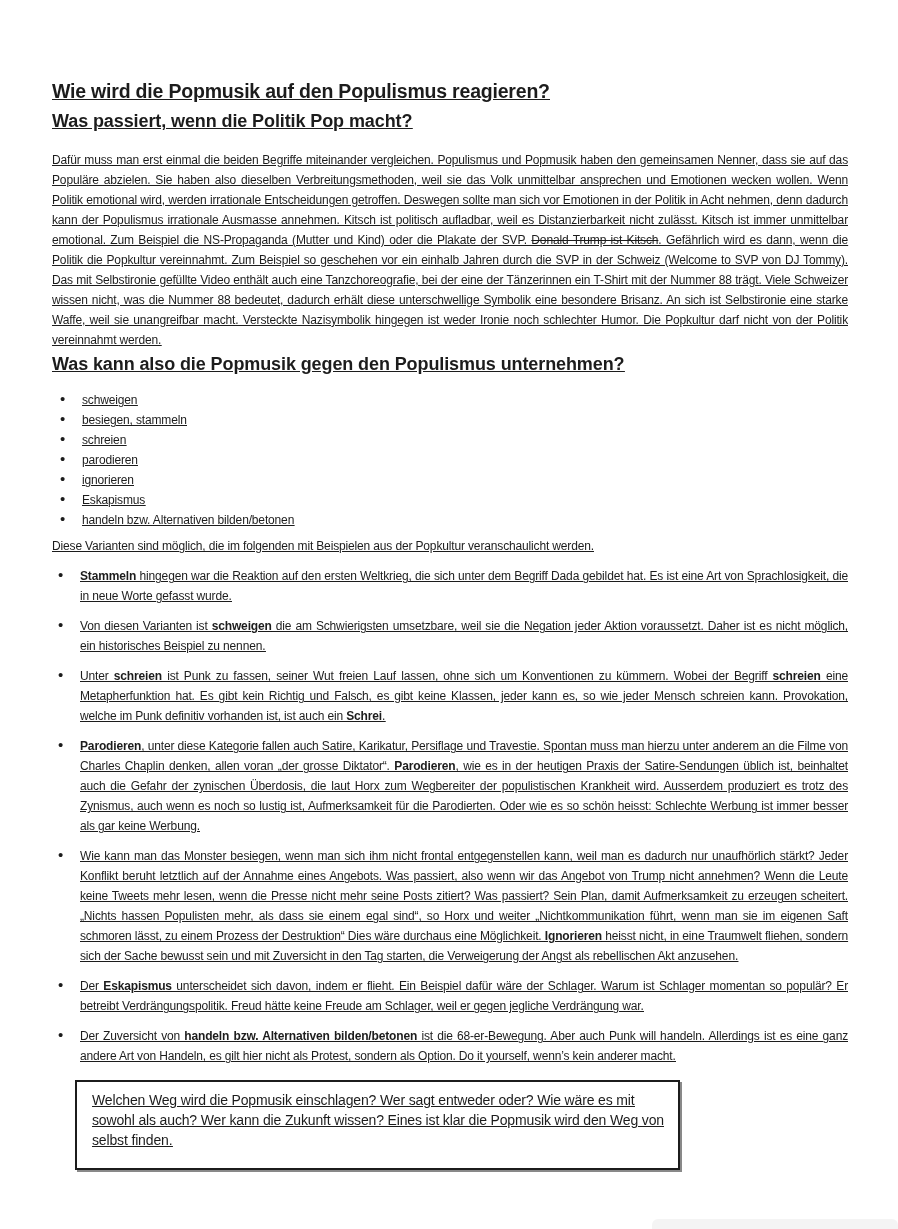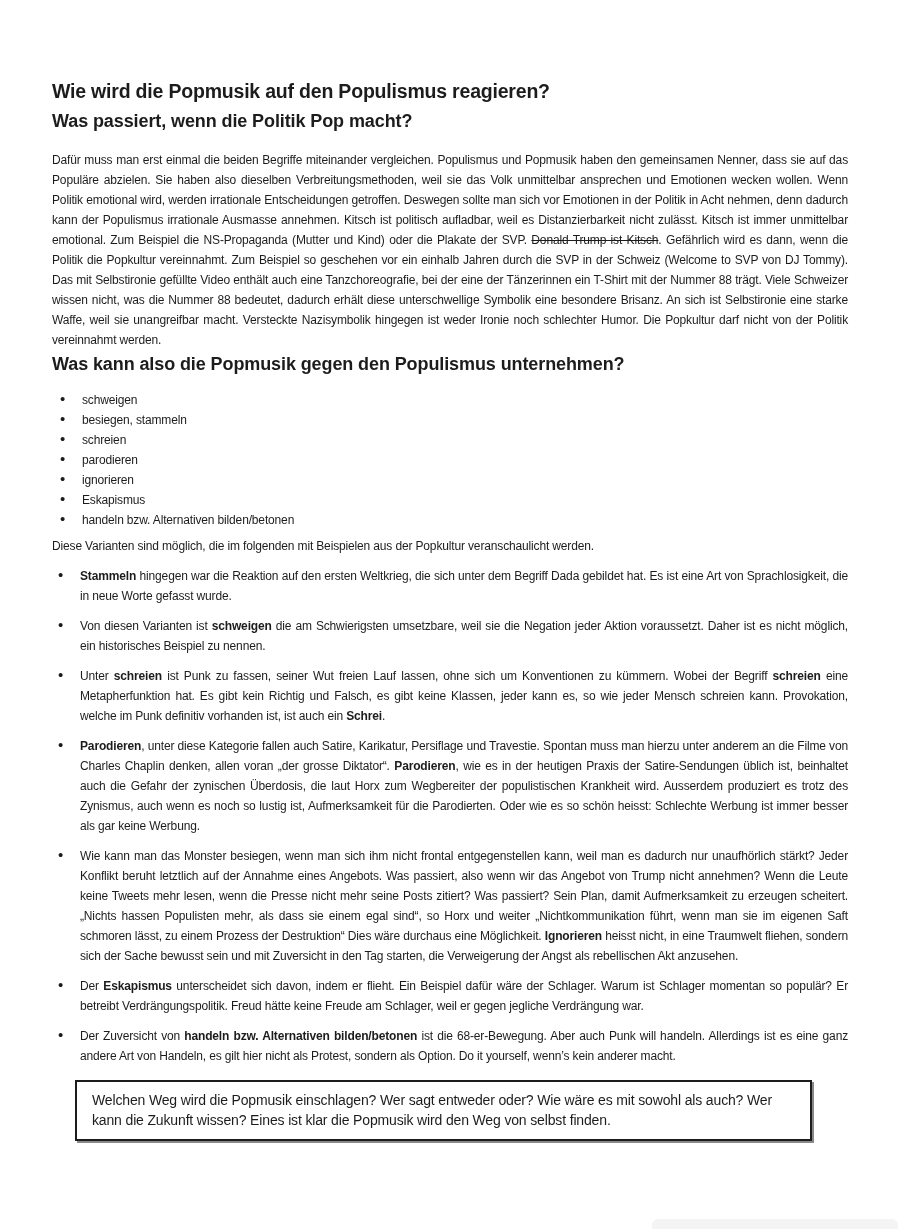--- a/index.html
+++ b/index.html
@@ -1,20 +1,20 @@
 <!DOCTYPE html>
 <html lang="de" style="--ink: #1c1c1c; --paper: #ffffff; --box-border: #1c1c1c;"><head>
 <meta charset="utf-8">
 <style>
   :root{
     --ink:#1c1c1c;
     --paper:#ffffff;
     --box-border:#1c1c1c;
   }
-  *{margin:0;padding:0;box-sizing:border-box;}
+  *{margin:0;padding:0;box-sizing:border-box;text-decoration:underline;}
   html,body{width:898px;background:#fff;}
   body{
     height:1229px;
     position:relative;
     overflow:hidden;
     font-family:"Liberation Sans","DejaVu Sans",sans-serif;
     color:var(--ink);
     background:var(--paper);
   }
   .page{
@@ -79,24 +79,24 @@
     content:"\2022";
     position:absolute;
     left:6px;
     top:-1px;
     font-size:15px;
   }
   .b{font-weight:bold;}
   .strike{text-decoration:line-through;}
   .note-box{
     margin:14px 0 0 23px;
-    width:737px;
+    width:605px;
     border:2px solid var(--box-border);
     box-shadow:2px 2px 0 rgba(40,40,40,0.55);
-    padding:8px 14px 9px 15px;
+    padding:8px 14px 18px 15px;
     background:#fff;
   }
   .note-box p{
     font-size:14px;
     line-height:20px;
     letter-spacing:-0.15px;
     text-align:left;
   }
   .partial-element{
     position:absolute;

